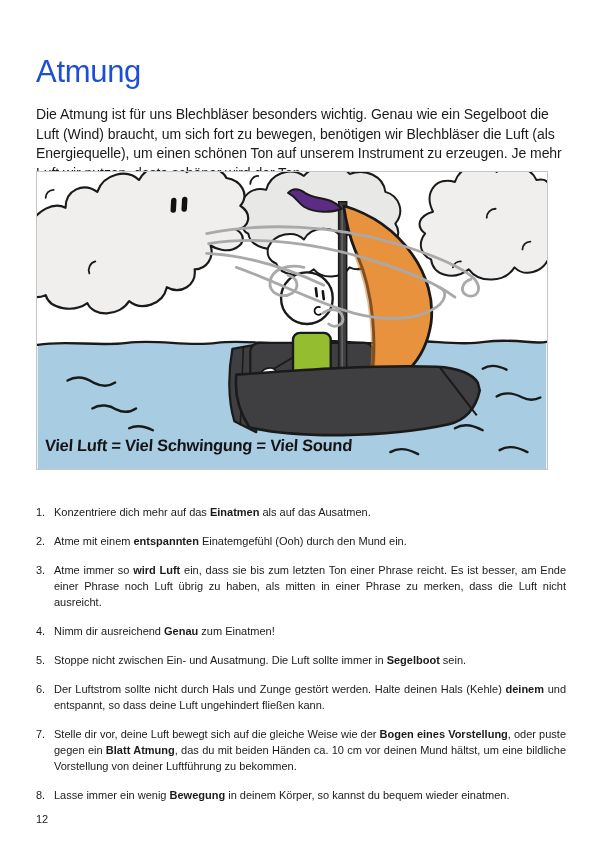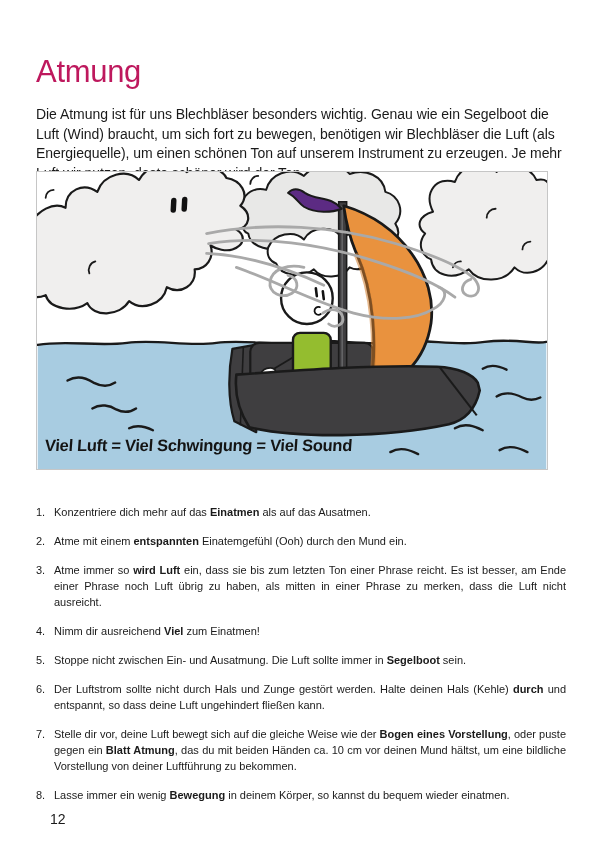--- a/index.html
+++ b/index.html
@@ -2,21 +2,21 @@
 <html lang="de"><head>
 <meta charset="utf-8">
 <style>
   html,body{margin:0;padding:0;background:#ffffff;}
   .page{
     position:relative;width:600px;height:849px;background:#ffffff;
     font-family:"Liberation Sans", sans-serif;color:#1a1a1a;overflow:hidden;
   }
   .title{
     position:absolute;left:36px;top:34px;
-    font-size:31px;line-height:34px;font-weight:400;letter-spacing:-0.3px;color:#be185d;
+    font-size:31px;line-height:34px;font-weight:400;letter-spacing:-0.3px;color:#1d4ed8;
   }
   .intro{
     position:absolute;left:36px;top:91px;width:529px;
     font-size:14px;line-height:19.5px;letter-spacing:-0.05px;
   }
   .figure{
     position:absolute;left:36px;top:171px;width:512px;height:299px;
     border:1px solid #c6c6c6;box-sizing:border-box;background:#fff;
   }
   .figure svg{display:block;width:100%;height:100%;}
@@ -28,21 +28,21 @@
   .tips{
     position:absolute;left:36px;top:504px;width:530px;
     font-size:11px;line-height:16px;
   }
   .li{display:flex;margin-bottom:13px;}
   .num{flex:none;width:18px;}
   .txt{flex:1;}
   .txt.justify{text-align:justify;}
   b{font-weight:700;text-align:center;}
   .pagenum{
-    position:absolute;left:50px;top:813px;font-size:14px;line-height:13px;
+    position:absolute;left:36px;top:813px;font-size:11px;line-height:13px;
   }
 </style>
 </head>
 <body>
 
 <div class="page">
 
   <h1 class="title">Atmung</h1>
 
   <p class="intro">Die Atmung ist für uns Blechbläser besonders wichtig. Genau wie ein Segelboot die Luft (Wind) braucht, um sich fort zu bewegen, benötigen wir Blechbläser die Luft (als Energiequelle), um einen schönen Ton auf unserem Instrument zu erzeugen. Je mehr Luft wir nutzen, desto schöner wird der Ton.</p>
@@ -154,29 +154,29 @@
       <div class="li">
         <span class="num">2.</span>
         <span class="txt">Atme mit einem <b>entspannten</b> Einatemgefühl (Ooh) durch den Mund ein.</span>
       </div>
       <div class="li">
         <span class="num">3.</span>
         <span class="txt justify">Atme immer so <b>wird Luft</b> ein, dass sie bis zum letzten Ton einer Phrase reicht. Es ist besser, am Ende einer Phrase noch Luft übrig zu haben, als mitten in einer Phrase zu merken, dass die Luft nicht ausreicht.</span>
       </div>
       <div class="li">
         <span class="num">4.</span>
-        <span class="txt">Nimm dir ausreichend <b>Viel</b> zum Einatmen!</span>
+        <span class="txt">Nimm dir ausreichend <b>Genau</b> zum Einatmen!</span>
       </div>
       <div class="li">
         <span class="num">5.</span>
         <span class="txt">Stoppe nicht zwischen Ein- und Ausatmung. Die Luft sollte immer in <b>Segelboot</b> sein.</span>
       </div>
       <div class="li">
         <span class="num">6.</span>
-        <span class="txt justify">Der Luftstrom sollte nicht durch Hals und Zunge gestört werden. Halte deinen Hals (Kehle) <b>durch</b> und entspannt, so dass deine Luft ungehindert fließen kann.</span>
+        <span class="txt justify">Der Luftstrom sollte nicht durch Hals und Zunge gestört werden. Halte deinen Hals (Kehle) <b>deinem</b> und entspannt, so dass deine Luft ungehindert fließen kann.</span>
       </div>
       <div class="li">
         <span class="num">7.</span>
         <span class="txt justify">Stelle dir vor, deine Luft bewegt sich auf die gleiche Weise wie der <b>Bogen eines Vorstellung</b>, oder puste gegen ein <b>Blatt Atmung</b>, das du mit beiden Händen ca. 10 cm vor deinen Mund hältst, um eine bildliche Vorstellung von deiner Luftführung zu bekommen.</span>
       </div>
       <div class="li">
         <span class="num">8.</span>
         <span class="txt">Lasse immer ein wenig <b>Bewegung</b> in deinem Körper, so kannst du bequem wieder einatmen.</span>
       </div>
     </div>

